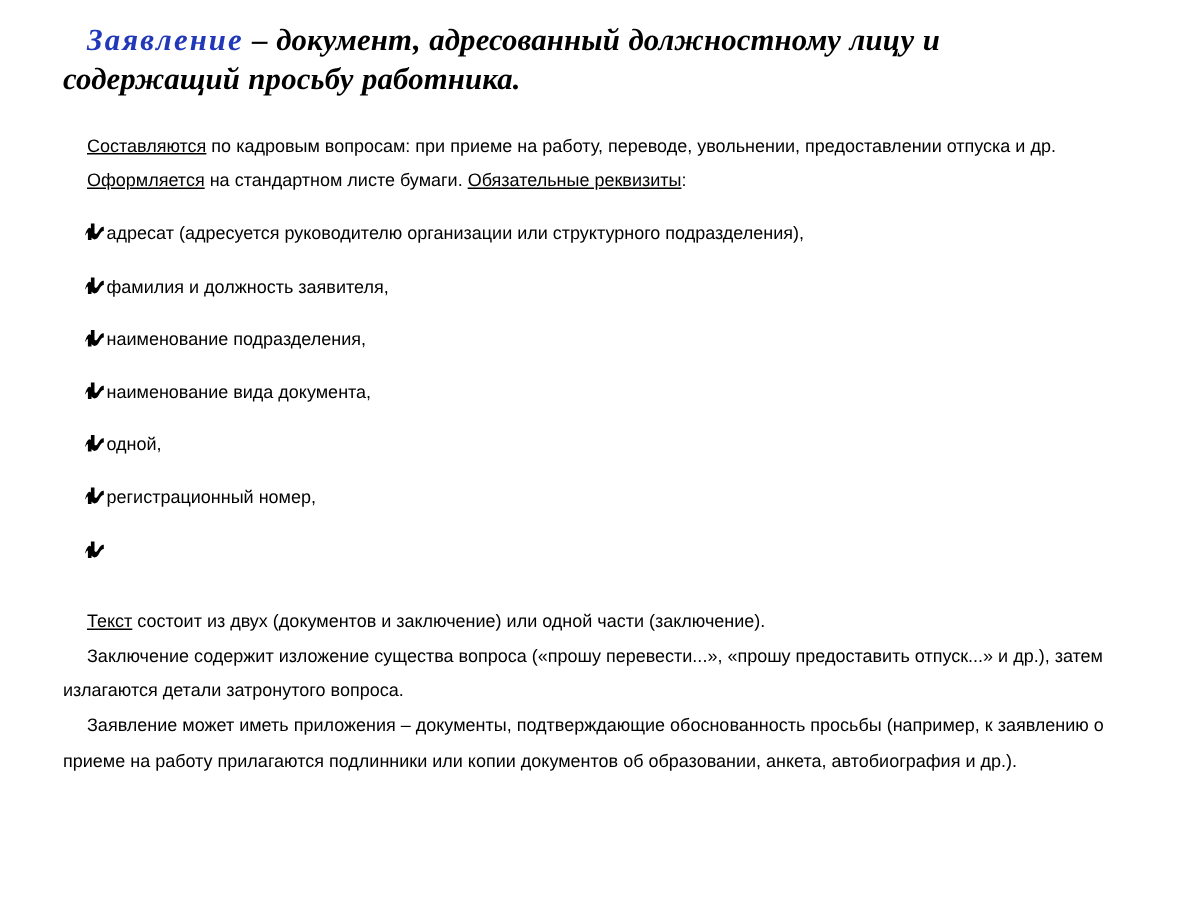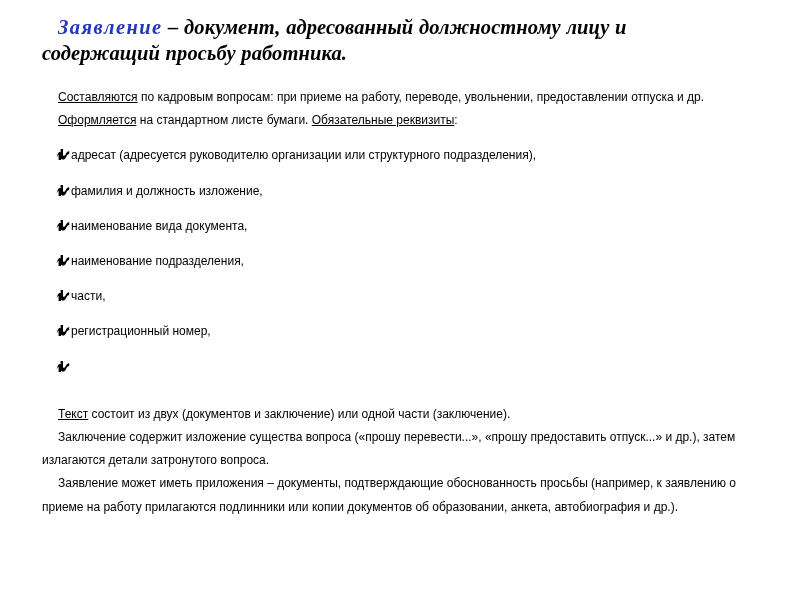--- a/index.html
+++ b/index.html
@@ -104,30 +104,30 @@
     <p class="para"><span class="u">Составляются</span><span> по кадровым вопросам: при приеме на работу, переводе, увольнении, предоставлении отпуска и др.</span></p>
 
     <p class="para"><span class="u">Оформляется</span><span> на стандартном листе бумаги. </span><span class="u">Обязательные реквизиты</span><span>:</span></p>
 
     <ul class="reqs">
       <li><span class="bullet"><svg width="14" height="13" viewBox="0 0 14 13" xmlns="http://www.w3.org/2000/svg">
               <path d="M0.8 8.4 C2.0 4.6 3.3 3.0 4.6 4.4 L4.6 1.0 L7.0 1.0 L7.0 6.6 C7.0 8.6 8.6 8.2 9.6 6.2 C10.6 4.2 11.8 3.0 13.2 3.2 L13.2 6.0 C11.9 6.0 11.0 7.0 10.0 9.2 C8.8 11.8 6.6 12.4 5.0 10.4 L5.0 12.0 L2.6 12.0 L2.6 7.0 C2.0 7.0 1.5 7.6 1.0 9.0 Z" fill="#000000"></path>
             </svg></span><span>адресат (адресуется руководителю организации или структурного подразделения),</span></li>
       <li><span class="bullet"><svg width="14" height="13" viewBox="0 0 14 13" xmlns="http://www.w3.org/2000/svg">
               <path d="M0.8 8.4 C2.0 4.6 3.3 3.0 4.6 4.4 L4.6 1.0 L7.0 1.0 L7.0 6.6 C7.0 8.6 8.6 8.2 9.6 6.2 C10.6 4.2 11.8 3.0 13.2 3.2 L13.2 6.0 C11.9 6.0 11.0 7.0 10.0 9.2 C8.8 11.8 6.6 12.4 5.0 10.4 L5.0 12.0 L2.6 12.0 L2.6 7.0 C2.0 7.0 1.5 7.6 1.0 9.0 Z" fill="#000000"></path>
-            </svg></span><span>фамилия и должность изложение,</span></li>
+            </svg></span><span>фамилия и должность заявителя,</span></li>
+      <li><span class="bullet"><svg width="14" height="13" viewBox="0 0 14 13" xmlns="http://www.w3.org/2000/svg">
+              <path d="M0.8 8.4 C2.0 4.6 3.3 3.0 4.6 4.4 L4.6 1.0 L7.0 1.0 L7.0 6.6 C7.0 8.6 8.6 8.2 9.6 6.2 C10.6 4.2 11.8 3.0 13.2 3.2 L13.2 6.0 C11.9 6.0 11.0 7.0 10.0 9.2 C8.8 11.8 6.6 12.4 5.0 10.4 L5.0 12.0 L2.6 12.0 L2.6 7.0 C2.0 7.0 1.5 7.6 1.0 9.0 Z" fill="#000000"></path>
+            </svg></span><span>наименование подразделения,</span></li>
       <li><span class="bullet"><svg width="14" height="13" viewBox="0 0 14 13" xmlns="http://www.w3.org/2000/svg">
               <path d="M0.8 8.4 C2.0 4.6 3.3 3.0 4.6 4.4 L4.6 1.0 L7.0 1.0 L7.0 6.6 C7.0 8.6 8.6 8.2 9.6 6.2 C10.6 4.2 11.8 3.0 13.2 3.2 L13.2 6.0 C11.9 6.0 11.0 7.0 10.0 9.2 C8.8 11.8 6.6 12.4 5.0 10.4 L5.0 12.0 L2.6 12.0 L2.6 7.0 C2.0 7.0 1.5 7.6 1.0 9.0 Z" fill="#000000"></path>
             </svg></span><span>наименование вида документа,</span></li>
       <li><span class="bullet"><svg width="14" height="13" viewBox="0 0 14 13" xmlns="http://www.w3.org/2000/svg">
               <path d="M0.8 8.4 C2.0 4.6 3.3 3.0 4.6 4.4 L4.6 1.0 L7.0 1.0 L7.0 6.6 C7.0 8.6 8.6 8.2 9.6 6.2 C10.6 4.2 11.8 3.0 13.2 3.2 L13.2 6.0 C11.9 6.0 11.0 7.0 10.0 9.2 C8.8 11.8 6.6 12.4 5.0 10.4 L5.0 12.0 L2.6 12.0 L2.6 7.0 C2.0 7.0 1.5 7.6 1.0 9.0 Z" fill="#000000"></path>
-            </svg></span><span>наименование подразделения,</span></li>
-      <li><span class="bullet"><svg width="14" height="13" viewBox="0 0 14 13" xmlns="http://www.w3.org/2000/svg">
-              <path d="M0.8 8.4 C2.0 4.6 3.3 3.0 4.6 4.4 L4.6 1.0 L7.0 1.0 L7.0 6.6 C7.0 8.6 8.6 8.2 9.6 6.2 C10.6 4.2 11.8 3.0 13.2 3.2 L13.2 6.0 C11.9 6.0 11.0 7.0 10.0 9.2 C8.8 11.8 6.6 12.4 5.0 10.4 L5.0 12.0 L2.6 12.0 L2.6 7.0 C2.0 7.0 1.5 7.6 1.0 9.0 Z" fill="#000000"></path>
-            </svg></span><span>части,</span></li>
+            </svg></span><span>одной,</span></li>
       <li><span class="bullet"><svg width="14" height="13" viewBox="0 0 14 13" xmlns="http://www.w3.org/2000/svg">
               <path d="M0.8 8.4 C2.0 4.6 3.3 3.0 4.6 4.4 L4.6 1.0 L7.0 1.0 L7.0 6.6 C7.0 8.6 8.6 8.2 9.6 6.2 C10.6 4.2 11.8 3.0 13.2 3.2 L13.2 6.0 C11.9 6.0 11.0 7.0 10.0 9.2 C8.8 11.8 6.6 12.4 5.0 10.4 L5.0 12.0 L2.6 12.0 L2.6 7.0 C2.0 7.0 1.5 7.6 1.0 9.0 Z" fill="#000000"></path>
             </svg></span><span>регистрационный номер,</span></li>
       <li><span class="bullet"><svg width="14" height="13" viewBox="0 0 14 13" xmlns="http://www.w3.org/2000/svg">
               <path d="M0.8 8.4 C2.0 4.6 3.3 3.0 4.6 4.4 L4.6 1.0 L7.0 1.0 L7.0 6.6 C7.0 8.6 8.6 8.2 9.6 6.2 C10.6 4.2 11.8 3.0 13.2 3.2 L13.2 6.0 C11.9 6.0 11.0 7.0 10.0 9.2 C8.8 11.8 6.6 12.4 5.0 10.4 L5.0 12.0 L2.6 12.0 L2.6 7.0 C2.0 7.0 1.5 7.6 1.0 9.0 Z" fill="#000000"></path>
             </svg></span></li>
     </ul>
 
     <div class="gap"></div>
 

